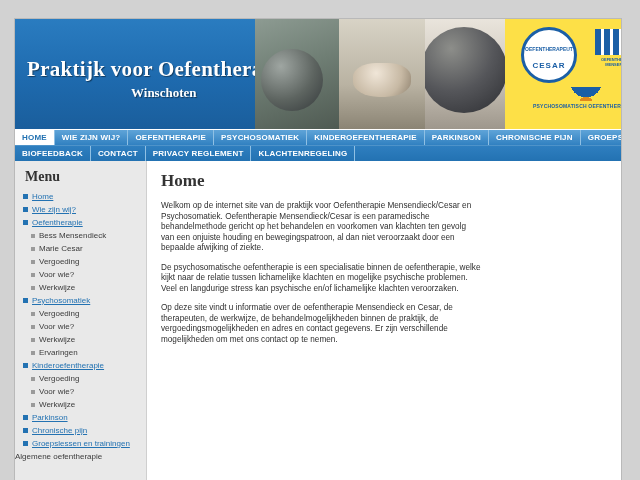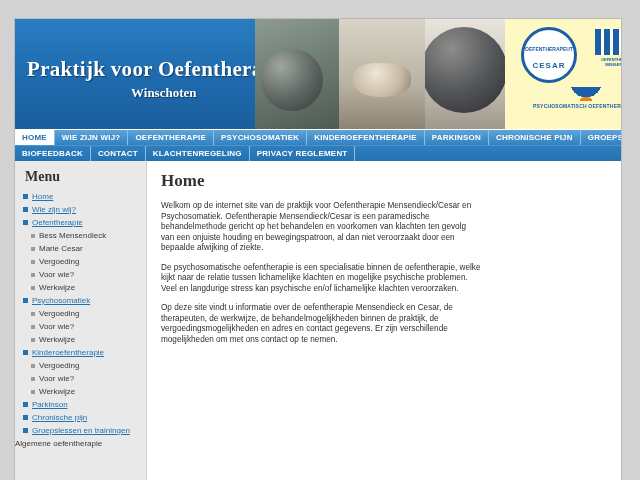--- a/index.html
+++ b/index.html
@@ -113,21 +113,21 @@
     position: absolute;
     left: -4px; top: 8px;
     width: 86px; height: 86px;
     border-radius: 50%;
     background: radial-gradient(circle at 35% 25%, #8d8e8a 0%, #55565a 50%, #2b2c30 100%);
   }
   .banner-right {
     position: relative;
     flex: 1;
     height: 110px;
-    background: #fef9c3;
+    background: #fde047;
   }
   .logo-circle {
     position: absolute;
     left: 16px;
     top: 8px;
     width: 56px;
     height: 56px;
     border-radius: 50%;
     border: 3px solid #1b5fa6;
     background: #ffffff;
@@ -340,22 +340,22 @@
         <div class="navitem">OEFENTHERAPIE</div>
         <div class="navitem">PSYCHOSOMATIEK</div>
         <div class="navitem">KINDEROEFENTHERAPIE</div>
         <div class="navitem">PARKINSON</div>
         <div class="navitem">CHRONISCHE PIJN</div>
         <div class="navitem">GROEPSLESSEN EN TRAININGEN</div>
       </div>
       <div class="navrow">
         <div class="navitem">BIOFEEDBACK</div>
         <div class="navitem">CONTACT</div>
+        <div class="navitem">PRIVACY REGLEMENT</div>
         <div class="navitem">KLACHTENREGELING</div>
-        <div class="navitem">PRIVACY REGLEMENT</div>
       </div>
     </div>
 
     <div class="content">
       <div class="sidebar">
         <div class="menu-title">Menu</div>
 
         <div class="menu-item underline">
             <span class="bullet"></span>
             <span class="txt">Home</span>
@@ -397,20 +397,24 @@
             <span class="bullet"></span>
             <span class="txt">Vergoeding</span>
           </div>
         <div class="menu-item lvl2">
             <span class="bullet"></span>
             <span class="txt">Voor wie?</span>
           </div>
         <div class="menu-item lvl2">
             <span class="bullet"></span>
             <span class="txt">Werkwijze</span>
+          </div>
+        <div class="menu-item lvl2">
+            <span class="bullet"></span>
+            <span class="txt">Ervaringen</span>
           </div>
 
         <div class="menu-item underline">
             <span class="bullet"></span>
             <span class="txt">Kinderoefentherapie</span>
           </div>
         <div class="menu-item lvl2">
             <span class="bullet"></span>
             <span class="txt">Vergoeding</span>
           </div>

